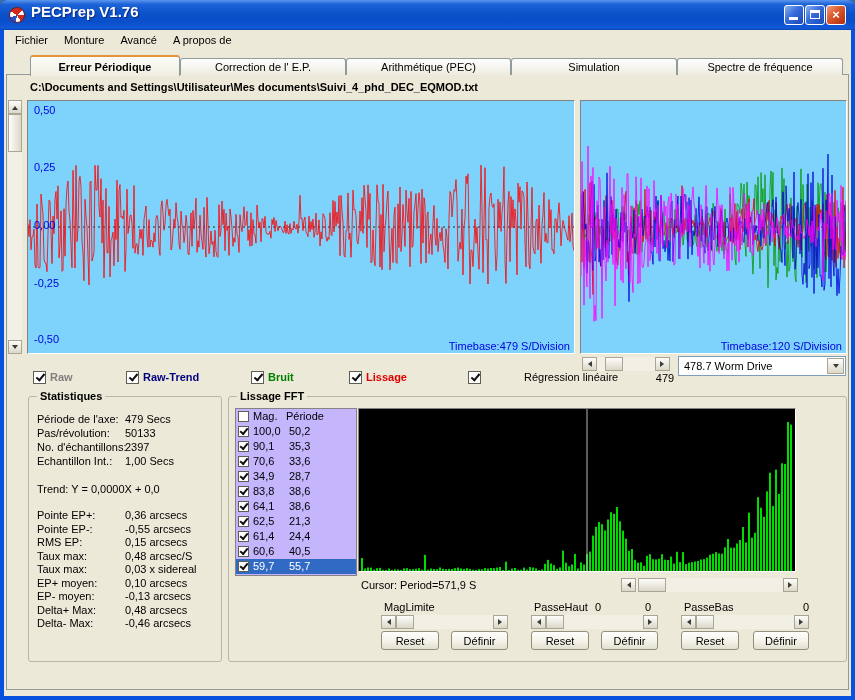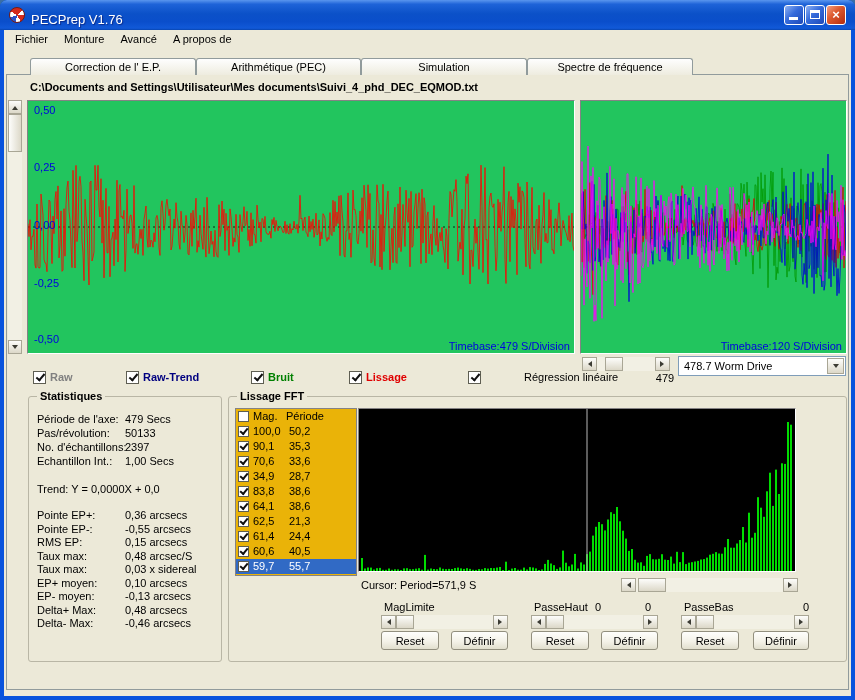--- a/index.html
+++ b/index.html
@@ -3,38 +3,38 @@
 <meta charset="utf-8">
 <style>
   *{margin:0;padding:0;box-sizing:border-box}
   html,body{width:855px;height:700px;overflow:hidden}
   body{font-family:"Liberation Sans",sans-serif;font-size:11px;color:#000;background:#3A6EA5}
   .window{position:relative;width:855px;height:700px;background:#0853DD;border-radius:7px 7px 0 0;overflow:hidden}
   .titlebar{position:absolute;left:0;top:0;width:855px;height:30px;border-radius:7px 7px 0 0;
     background:linear-gradient(to bottom,#5A96EE 0%,#1E63D8 14%,#0B51C8 46%,#0A4ECB 72%,#1159D8 94%,#0845B0 100%)}
   .app-icon{position:absolute;left:9px;top:7px;width:16px;height:16px;border-radius:50%;border:1px solid #7A1A10;
     background:conic-gradient(#D42A1E 0 45deg,#fff 45deg 90deg,#D42A1E 90deg 150deg,#fff 150deg 190deg,#2A52C8 190deg 250deg,#fff 250deg 300deg,#D42A1E 300deg 360deg)}
-  .title-text{position:absolute;left:31px;top:12px;color:#fff;font-weight:normal;font-size:13px;text-shadow:1px 1px 1px #0A2A8A}
+  .title-text{position:absolute;left:31px;top:3px;color:#fff;font-weight:bold;font-size:15px;text-shadow:1px 1px 1px #0A2A8A}
   .winbtn{position:absolute;top:5px;width:20px;height:20px;border-radius:3px;border:1px solid #fff;cursor:default}
   .winbtn.minb,.winbtn.maxb{background:linear-gradient(135deg,#8FB2F2 0%,#356BDB 45%,#1D49B8 100%)}
   .winbtn.closeb{background:linear-gradient(135deg,#F3A183 0%,#DE5B30 40%,#B32B0E 100%)}
   .g-min{position:absolute;left:4px;bottom:4px;width:9px;height:3px;background:#fff}
   .g-max{position:absolute;left:4px;top:4px;width:10px;height:9px;border:1px solid #fff;border-top:3px solid #fff}
   .g-close{display:block;text-align:center;line-height:18px;color:#fff;font-weight:bold;font-size:13px}
   .client{position:absolute;left:4px;top:30px;width:847px;height:666px;background:#ECE9D8}
-  .menubar{position:absolute;left:4px;top:31px;width:847px;height:17px;display:flex;align-items:flex-start;padding-left:3px}
+  .menubar{position:absolute;left:4px;top:31px;width:847px;height:17px;display:flex;align-items:center;padding-left:3px}
   .menu-item{padding:2px 8px}
   .pagebox{position:absolute;left:6px;top:74px;width:843px;height:616px;border:1px solid #919B9C}
   .tabstrip{position:absolute;left:30px;top:55px;height:21px;display:flex;z-index:2}
   .tab{height:17px;margin-top:3px;border:1px solid #919B9C;border-bottom:none;border-radius:3px 3px 0 0;
     background:linear-gradient(#FEFEFE,#EEECDF);display:flex;align-items:center;justify-content:center}
   .tab.active{height:21px;margin-top:0;font-weight:bold;border-top:2px solid #E5933A;
     background:linear-gradient(#FDFDF8,#F0EEE1)}
   .filepath{position:absolute;left:30px;top:81px;font-weight:bold}
-  .chart{position:absolute;background:#22c55e;border:1px solid;border-color:#848284 #FFFFFF #FFFFFF #848284}
+  .chart{position:absolute;background:#7dd3fc;border:1px solid;border-color:#848284 #FFFFFF #FFFFFF #848284}
   .ytick{position:absolute;left:6px;color:#0000E0}
   .timebase{position:absolute;right:4px;bottom:1px;color:#0000E0}
   .vscroll{position:absolute;width:14px;display:flex;flex-direction:column}
   .hscroll{position:absolute;height:14px;display:flex}
   .sb-btn{flex:0 0 auto;width:15px;height:14px;display:flex;align-items:center;justify-content:center;
     background:linear-gradient(#FDFDFB,#DCD8C8);border:1px solid #A9A695}
   .vscroll .sb-btn{width:14px}
   .sb-track{flex:1;position:relative;background:#F2F0E4}
   .sb-vtrack{flex:1;position:relative;background:#F2F0E4}
   .sb-thumb{position:absolute;top:0;height:14px;background:linear-gradient(#FDFDFB,#DCD8C8);border:1px solid #A9A695}
@@ -52,21 +52,21 @@
   .cb.checked::after{content:"";position:absolute;left:2px;top:2px;width:7px;height:3px;
     border-left:2px solid #111;border-bottom:2px solid #111;transform:rotate(-50deg)}
   .cb.s{width:11px;height:11px}
   .cb.s.checked::after{left:1px;top:1px;width:6px;height:3px}
   .cblabel{position:absolute;font-weight:bold;line-height:13px}
   .cblabel.plain{font-weight:normal}
   .groupbox{position:absolute;border:1px solid #B9B6A5;border-radius:3px}
   .gb-title{position:absolute;top:-7px;left:8px;background:#ECE9D8;padding:0 3px;font-weight:bold}
   .stat-row{position:absolute;left:8px;width:182px;height:13px;line-height:13px}
   .stat-row .sv{position:absolute;left:88px}
-  .fftlist{position:absolute;left:6px;top:11px;width:122px;height:168px;background:#eab308;
+  .fftlist{position:absolute;left:6px;top:11px;width:122px;height:168px;background:#c4b5fd;
     border:1px solid #848284;overflow:hidden}
   .fftrow{position:relative;height:15px;line-height:15px}
   .fftrow .cb{left:2px;top:2px}
   .fcol-mag{position:absolute;left:17px}
   .fcol-per{position:absolute;left:53px}
   .fftrow.sel{background:#316AC5;color:#fff}
   .fftbox{position:absolute;left:129px;top:11px;width:438px;height:164px;background:#000;
     border:1px solid;border-color:#848284 #FFFFFF #FFFFFF #848284}
   .cursor-label{position:absolute;left:132px;top:182px}
   .btn{position:absolute;display:flex;align-items:center;justify-content:center;
@@ -99,20 +99,23 @@
   <div class="menubar">
     <span class="menu-item">Fichier</span>
     <span class="menu-item">Monture</span>
     <span class="menu-item">Avancé</span>
     <span class="menu-item">A propos de</span>
   </div>
 
   <div class="pagebox"></div>
 
   <div class="tabstrip">
+    <div class="tab active" style="width:150px">
+        <span>Erreur Périodique</span>
+      </div>
     <div class="tab" style="width:166px">
         <span>Correction de l' E.P.</span>
       </div>
     <div class="tab" style="width:165px">
         <span>Arithmétique (PEC)</span>
       </div>
     <div class="tab" style="width:166px">
         <span>Simulation</span>
       </div>
     <div class="tab" style="width:166px">

